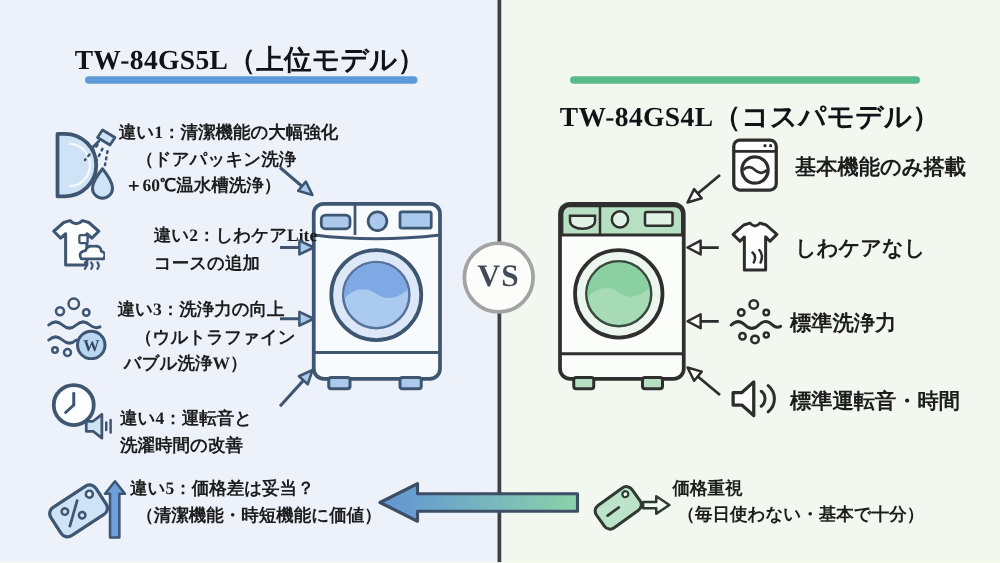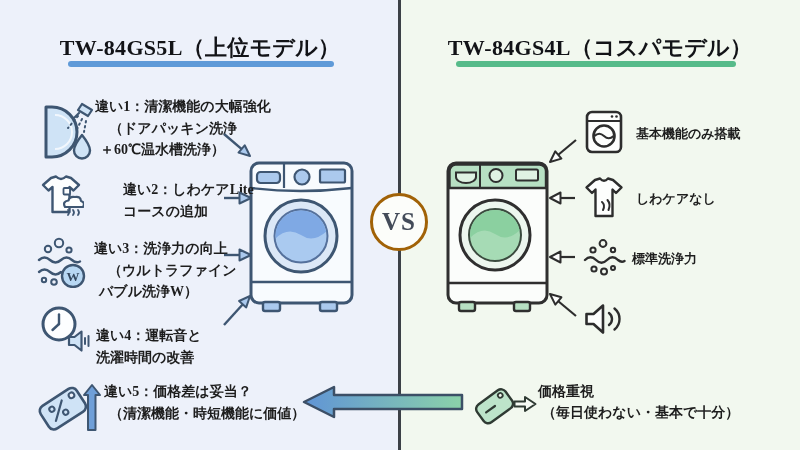--- a/index.html
+++ b/index.html
@@ -11,41 +11,41 @@
   .abs{position:absolute;}
   .half{top:0;width:400px;height:450px;}
   #half-left{left:0;background:#edf1fa;}
   #half-right{left:400px;background:#f2f8ef;}
   #divider{left:398px;top:0;width:3px;height:450px;background:#3c4147;z-index:1;}
   .title{top:33px;width:400px;text-align:center;font-size:22px;font-weight:bold;color:#121317;letter-spacing:.3px;z-index:2;}
   .underline{height:6px;border-radius:3px;top:61px;}
   .itxt{font-weight:bold;color:#1d1d1d;font-size:14px;line-height:21.5px;z-index:2;}
   .itxt .in1{padding-left:14px;}
   .itxt .in2{padding-left:5px;}
-  .rtxt{font-weight:bold;color:#1d1d1d;font-size:13px;line-height:21px;z-index:2;}
+  .rtxt{font-weight:bold;color:#1d1d1d;font-size:17px;line-height:21px;z-index:2;}
   #vs-badge{
     left:370px;top:193px;width:58px;height:58px;border-radius:50%;
-    background:#fcfdfa;border:3px solid #a16207;box-sizing:border-box;
+    background:#fcfdfa;border:3px solid #a3a3a3;box-sizing:border-box;
     display:flex;align-items:center;justify-content:center;
     font-size:25px;font-weight:bold;color:#434b59;z-index:3;letter-spacing:1px;
   }
   svg{display:block;}
 </style>
 </head>
 <body>
 
 <div id="canvas">
 
   <div id="half-left" class="abs half"></div>
   <div id="half-right" class="abs half"></div>
   <div id="divider" class="abs"></div>
 
   <div class="abs title" style="left:0;">TW-84GS5L（上位モデル）</div>
   <div class="abs underline" style="left:68px;width:266px;background:#5f9ad8;"></div>
-  <div class="abs title" style="left:400px;">TW-84GS4L（コスパモデル）</div>
+  <div class="abs title" style="left:400px;margin-top:46px;">TW-84GS4L（コスパモデル）</div>
   <div class="abs underline" style="left:456px;width:280px;background:#57bb8a;"></div>
 
   <div id="vs-badge" class="abs">VS</div>
 
   <svg class="abs" style="left:30px;top:98px;z-index:2" width="68" height="68" viewBox="0 0 68 68">
     <path d="M16 9 V59 H22 A25 25 0 0 0 22 9 Z" fill="#cfe3f6" stroke="#3e5672" stroke-width="3" stroke-linejoin="round"></path>
     <path d="M25 17 A17 17 0 0 1 25 51" fill="none" stroke="#f2f7fd" stroke-width="2"></path>
     <path d="M52 6 l10 6 -4 6 -10 -6 z" fill="#cfe3f6" stroke="#3e5672" stroke-width="2.2" stroke-linejoin="round"></path>
     <path d="M49 15 l-5 5" fill="none" stroke="#3e5672" stroke-width="2.2" stroke-linecap="round"></path>
     <g stroke="#3e5672" stroke-width="2" stroke-dasharray="1.5 3.5" stroke-linecap="round" fill="none">
@@ -242,20 +242,23 @@
 
   <div class="abs rtxt" style="left:636px;top:123px;">
     <div>基本機能のみ搭載</div>
   </div>
   <div class="abs rtxt" style="left:632px;top:248px;">
     <div>標準洗浄力</div>
   </div>
   <div class="abs rtxt" style="left:636px;top:188px;">
     <div>しわケアなし</div>
   </div>
+  <div class="abs rtxt" style="left:632px;top:310px;">
+    <div>標準運転音・時間</div>
+  </div>
   <div class="abs rtxt" style="left:538px;top:381px;font-size:14px;">
     <div>価格重視</div>
     <div style="padding-left:4px">（毎日使わない・基本で十分）</div>
   </div>
 
   <svg class="abs" style="left:298px;top:383px;z-index:2" width="168" height="38" viewBox="0 0 168 38">
     <defs>
       <linearGradient id="bigGrad" x1="0%" y1="0%" x2="100%" y2="0%">
         <stop offset="0%" stop-color="#6094d6"></stop>
         <stop offset="100%" stop-color="#8bd2a9"></stop>

